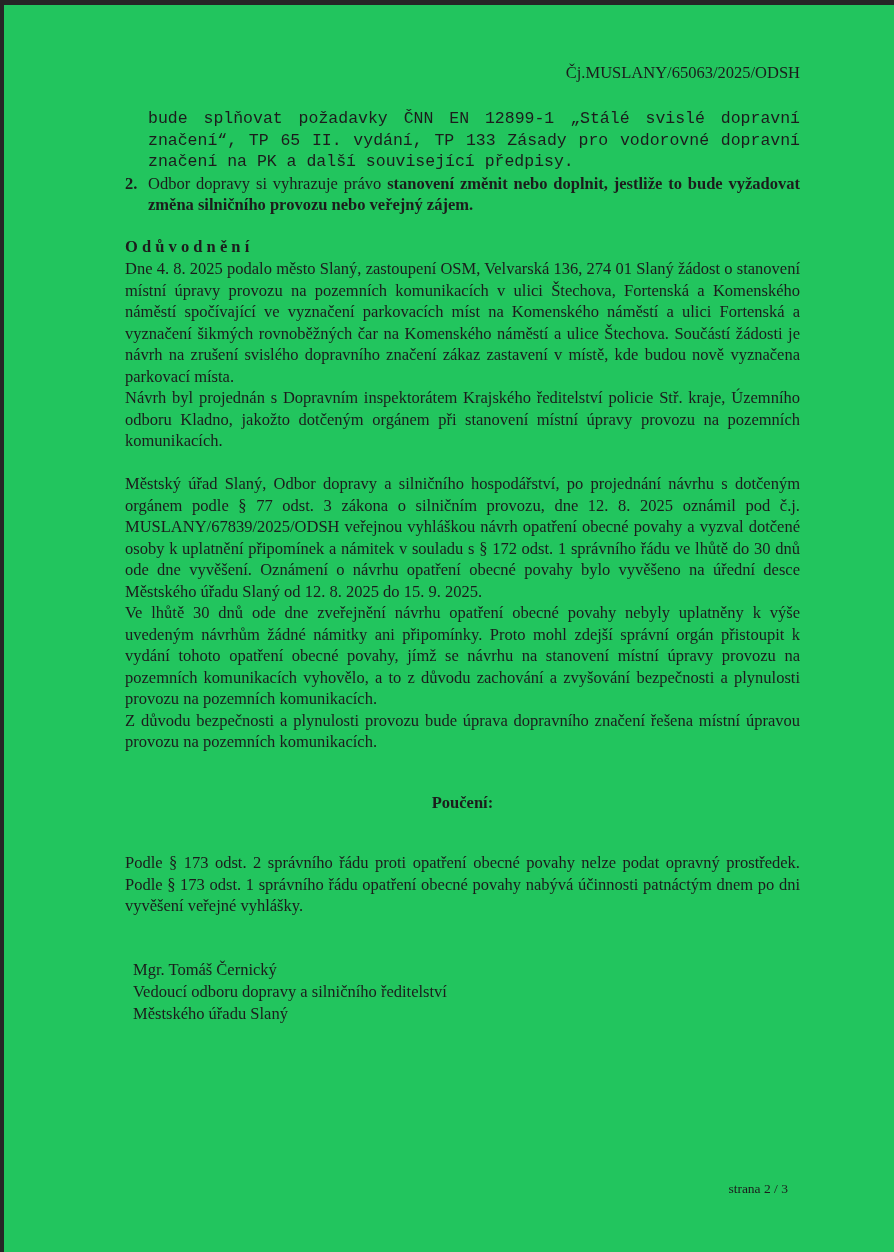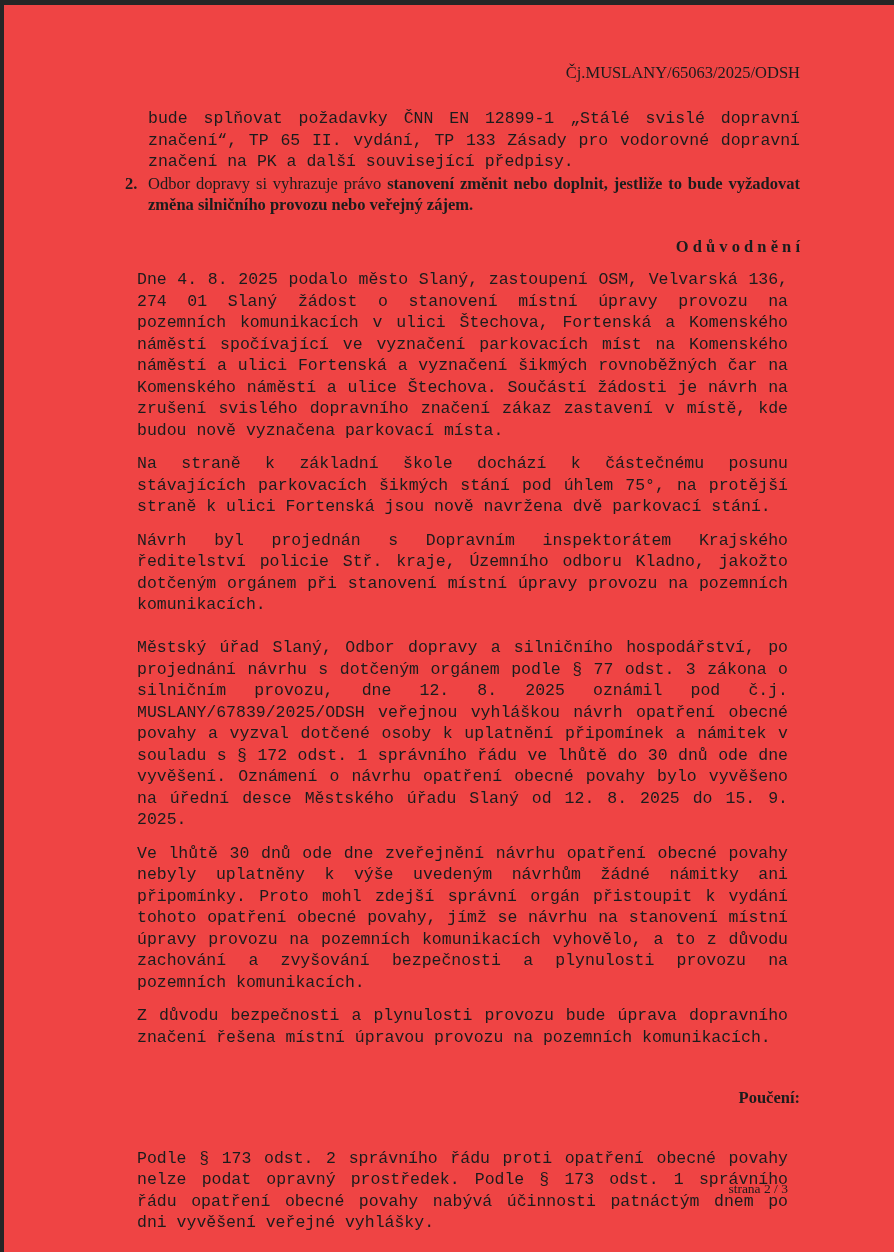--- a/index.html
+++ b/index.html
@@ -5,21 +5,21 @@
 <style>
   html, body {
     margin: 0;
     padding: 0;
     background: #ffffff;
   }
   .page {
     position: relative;
     width: 894px;
     height: 1252px;
-    background: #ef4444;
+    background: #22c55e;
     font-family: "Liberation Serif", "DejaVu Serif", serif;
     font-size: 16.5px;
     line-height: 21.5px;
     color: #1c1c1c;
     overflow: hidden;
   }
   .border-top {
     position: absolute;
     top: 0; left: 0;
     width: 894px; height: 5px;
@@ -55,33 +55,32 @@
     text-align: justify;
   }
   .list-marker {
     position: absolute;
     left: 0;
     top: 0;
     font-weight: bold;
   }
   .bold { font-weight: bold; }
   .section-heading {
-    text-align: right;
+    text-align: left;
     font-weight: bold;
     margin-top: 20px;
     margin-bottom: 1px;
   }
   .para {
-    margin: 12px;
+    margin: 0;
     text-align: justify;
-    font-family: Liberation Mono, monospace;
   }
   .para.gap-before { margin-top: 21.5px; }
   .pouceni-heading {
-    text-align: right;
+    text-align: center;
     font-weight: bold;
     margin-top: 39px;
     margin-bottom: 39px;
   }
   .signature {
     margin-top: 42px;
     margin-left: 8px;
   }
   .signature div { line-height: 22px; }
   .page-footer {
@@ -107,21 +106,20 @@
 
     <div class="list-item-continuation">bude splňovat požadavky ČNN EN 12899-1 „Stálé svislé dopravní značení“, TP 65 II. vydání, TP 133 Zásady pro vodorovné dopravní značení na PK a další související předpisy.</div>
 
     <div class="list-item">
       <span class="list-marker">2.</span><span>Odbor dopravy si vyhrazuje právo </span><span class="bold">stanovení změnit nebo doplnit, jestliže to bude vyžadovat změna silničního provozu nebo veřejný zájem.</span>
     </div>
 
     <div class="section-heading">O d ů v o d n ě n í</div>
 
     <p class="para">Dne 4. 8. 2025 podalo město Slaný, zastoupení OSM, Velvarská 136, 274 01 Slaný žádost o stanovení místní úpravy provozu na pozemních komunikacích v ulici Štechova, Fortenská a Komenského náměstí spočívající ve vyznačení parkovacích míst na Komenského náměstí a ulici Fortenská a vyznačení šikmých rovnoběžných čar na Komenského náměstí a ulice Štechova. Součástí žádosti je návrh na zrušení svislého dopravního značení zákaz zastavení v místě, kde budou nově vyznačena parkovací místa.</p>
-    <p class="para">Na straně k základní škole dochází k částečnému posunu stávajících parkovacích šikmých stání pod úhlem 75°, na protější straně k ulici Fortenská jsou nově navržena dvě parkovací stání.</p>
     <p class="para">Návrh byl projednán s Dopravním inspektorátem Krajského ředitelství policie Stř. kraje, Územního odboru Kladno, jakožto dotčeným orgánem při stanovení místní úpravy provozu na pozemních komunikacích.</p>
     <p class="para gap-before">Městský úřad Slaný, Odbor dopravy a silničního hospodářství, po projednání návrhu s dotčeným orgánem podle § 77 odst. 3 zákona o silničním provozu, dne 12. 8. 2025 oznámil pod č.j. MUSLANY/67839/2025/ODSH veřejnou vyhláškou návrh opatření obecné povahy a vyzval dotčené osoby k uplatnění připomínek a námitek v souladu s § 172 odst. 1 správního řádu ve lhůtě do 30 dnů ode dne vyvěšení. Oznámení o návrhu opatření obecné povahy bylo vyvěšeno na úřední desce Městského úřadu Slaný od 12. 8. 2025 do 15. 9. 2025.</p>
     <p class="para">Ve lhůtě 30 dnů ode dne zveřejnění návrhu opatření obecné povahy nebyly uplatněny k výše uvedeným návrhům žádné námitky ani připomínky. Proto mohl zdejší správní orgán přistoupit k vydání tohoto opatření obecné povahy, jímž se návrhu na stanovení místní úpravy provozu na pozemních komunikacích vyhovělo, a to z důvodu zachování a zvyšování bezpečnosti a plynulosti provozu na pozemních komunikacích.</p>
     <p class="para">Z důvodu bezpečnosti a plynulosti provozu bude úprava dopravního značení řešena místní úpravou provozu na pozemních komunikacích.</p>
 
     <div class="pouceni-heading">Poučení:</div>
 
     <p class="para">Podle § 173 odst. 2 správního řádu proti opatření obecné povahy nelze podat opravný prostředek. Podle § 173 odst. 1 správního řádu opatření obecné povahy nabývá účinnosti patnáctým dnem po dni vyvěšení veřejné vyhlášky.</p>
 
     <div class="signature">

